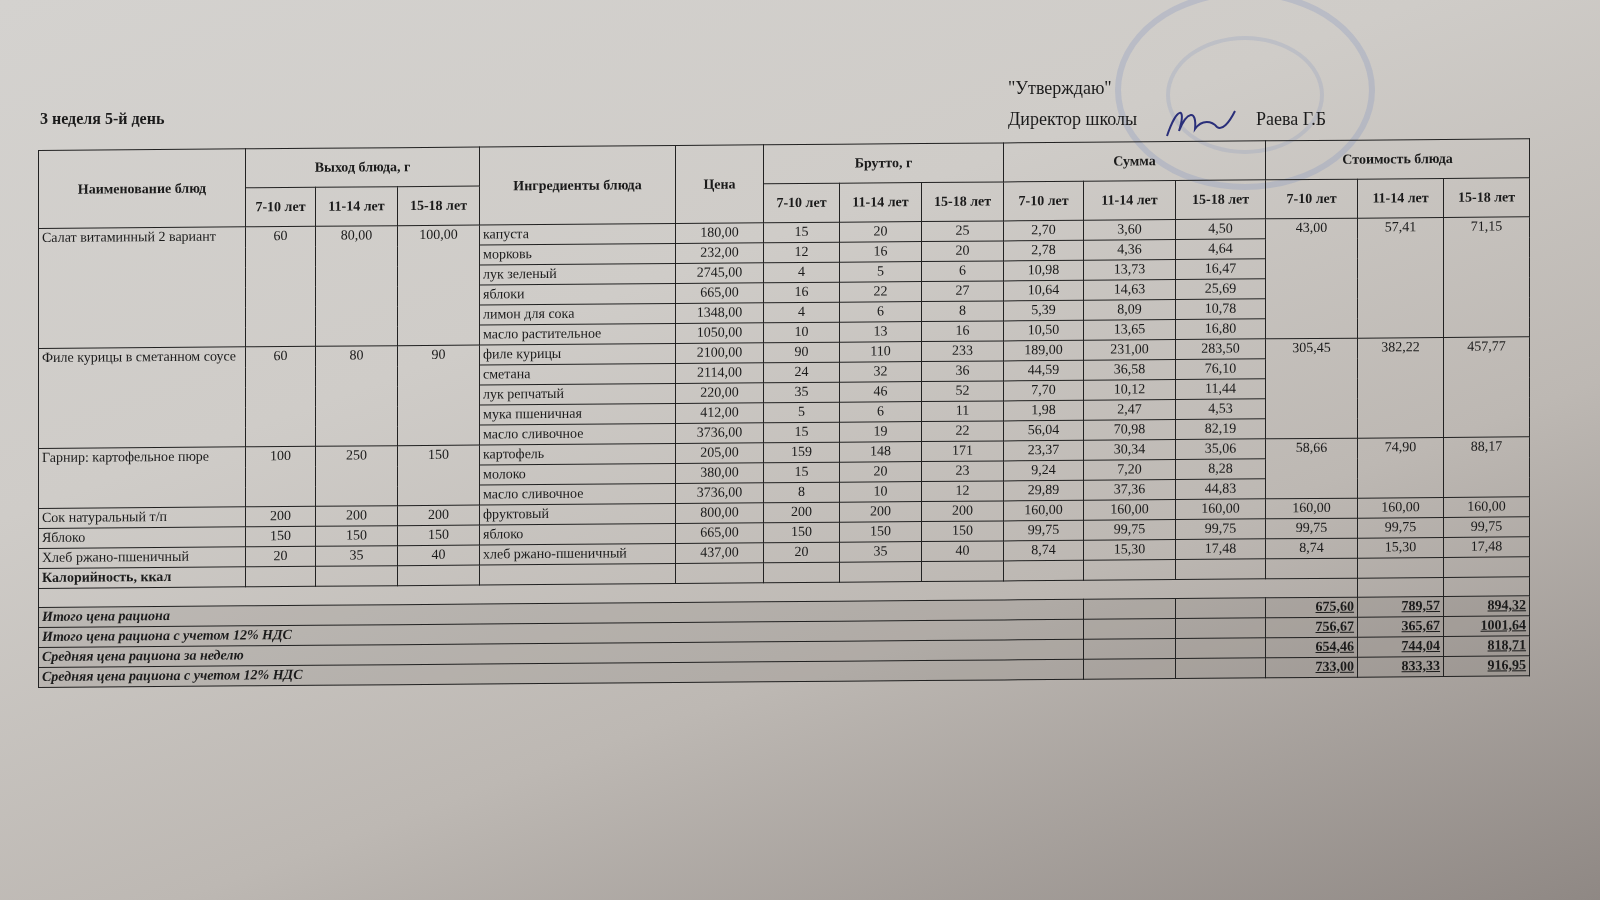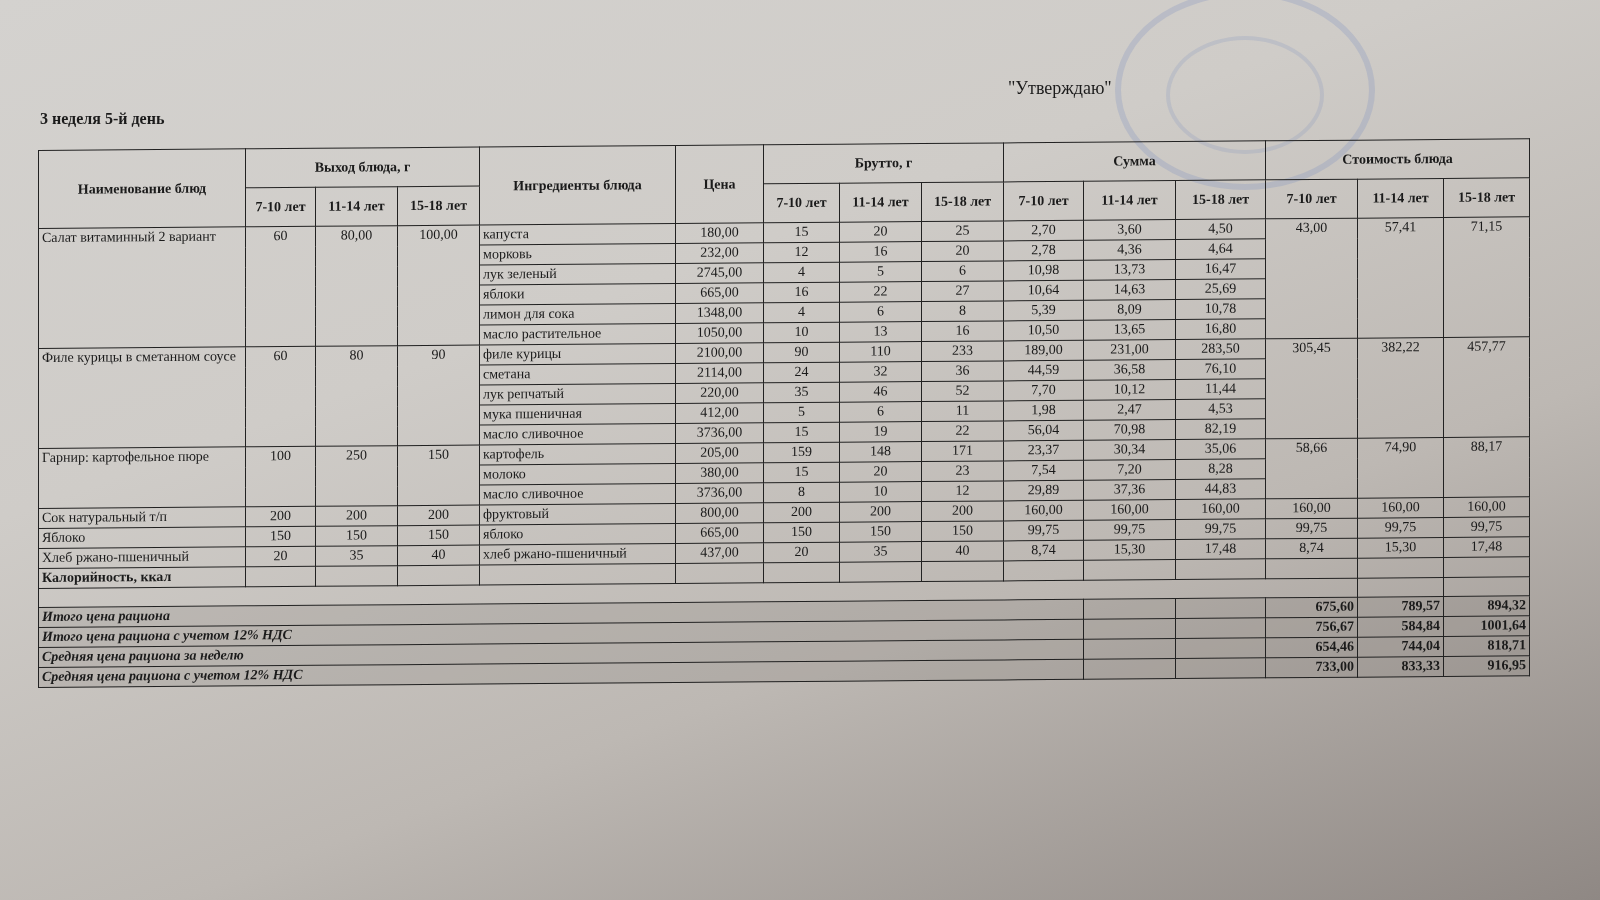--- a/index.html
+++ b/index.html
@@ -22,33 +22,42 @@
   table {
     position:absolute; left:38px; top:150px; width:1492px;
     border-collapse:collapse; font-size:14px; table-layout:fixed;
     transform: skewY(-0.45deg); transform-origin:left top;
   }
   td, th { border:1.5px solid #222; padding:1px 3px; height:17px; vertical-align:top; }
   th { font-weight:bold; font-size:14px; vertical-align:middle; text-align:center; height:36px; }
   .num { text-align:center; }
   .left { text-align:left; }
   .tot-label { font-style:italic; font-weight:bold; text-align:left; }
-  .tot-val { font-weight:bold; text-align:right; }
+  .tot-val { font-weight:bold; text-align:right;text-decoration:underline; }
   .totals td { background:rgba(120,115,110,0.18); }
   .spacer td { height:16px; }
   .bold { font-weight:bold; }
 </style>
 </head>
 <body>
 
 <div class="sheet">
   <div class="stamp"></div>
   <div class="day-title">3 неделя 5-й день</div>
   <div class="approve">
     <div>"Утверждаю"</div>
+    <div>
+      <span>Директор школы</span>
+      <span class="sig">
+        <svg width="80" height="40" viewBox="0 0 80 40">
+            <path d="M10 35 C 20 5, 30 5, 22 30 C 30 10, 40 8, 38 28 C 45 18, 55 20, 60 26 C 65 30, 72 22, 78 10" stroke="#2a2f7a" stroke-width="2" fill="none"></path>
+          </svg>
+      </span>
+      <span>Раева Г.Б</span>
+    </div>
   </div>
 
   <table>
     <colgroup>
       <col style="width:207px">
         <col style="width:70px">
         <col style="width:82px">
         <col style="width:82px">
       <col style="width:196px">
         <col style="width:88px">
@@ -228,21 +237,21 @@
           <td class="num" rowspan="3">58,66</td>
           <td class="num" rowspan="3">74,90</td>
           <td class="num" rowspan="3">88,17</td>
         </tr>
         <tr>
           <td class="left">молоко</td>
           <td class="num">380,00</td>
           <td class="num">15</td>
           <td class="num">20</td>
           <td class="num">23</td>
-          <td class="num">7,54</td>
+          <td class="num">9,24</td>
           <td class="num">7,20</td>
           <td class="num">8,28</td>
         </tr>
         <tr>
           <td class="left">масло сливочное</td>
           <td class="num">3736,00</td>
           <td class="num">8</td>
           <td class="num">10</td>
           <td class="num">12</td>
           <td class="num">29,89</td>
@@ -328,21 +337,21 @@
           <td></td>
           <td class="tot-val">675,60</td>
           <td class="tot-val">789,57</td>
           <td class="tot-val">894,32</td>
         </tr>
         <tr class="totals">
           <td class="tot-label" colspan="10">Итого цена рациона с учетом 12% НДС</td>
           <td></td>
           <td></td>
           <td class="tot-val">756,67</td>
-          <td class="tot-val">584,84</td>
+          <td class="tot-val">365,67</td>
           <td class="tot-val">1001,64</td>
         </tr>
         <tr class="totals">
           <td class="tot-label" colspan="10">Средняя цена рациона за неделю</td>
           <td></td>
           <td></td>
           <td class="tot-val">654,46</td>
           <td class="tot-val">744,04</td>
           <td class="tot-val">818,71</td>
         </tr>

